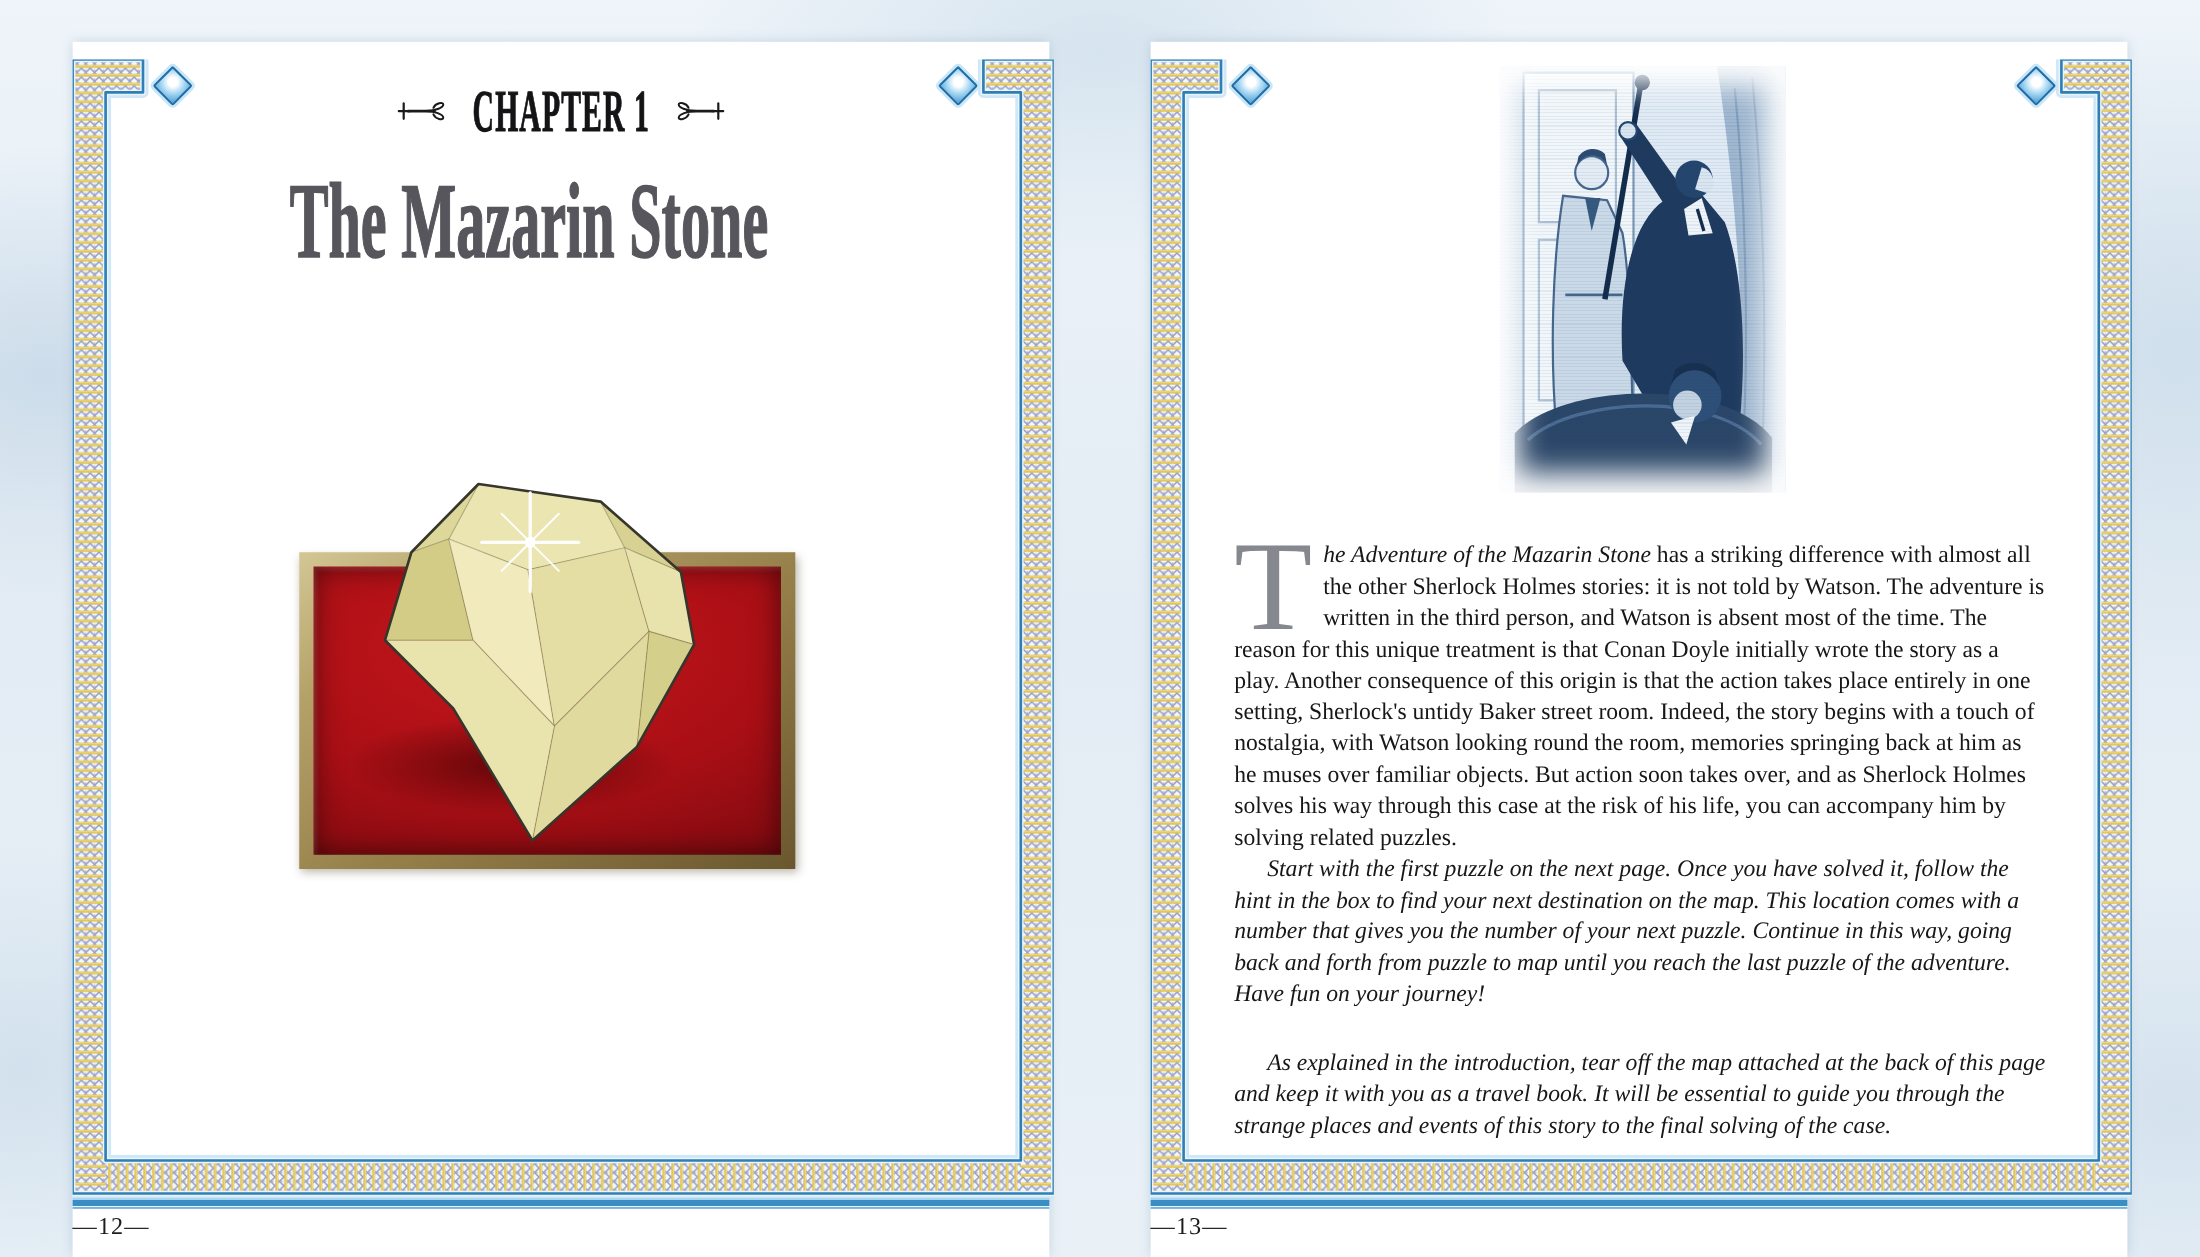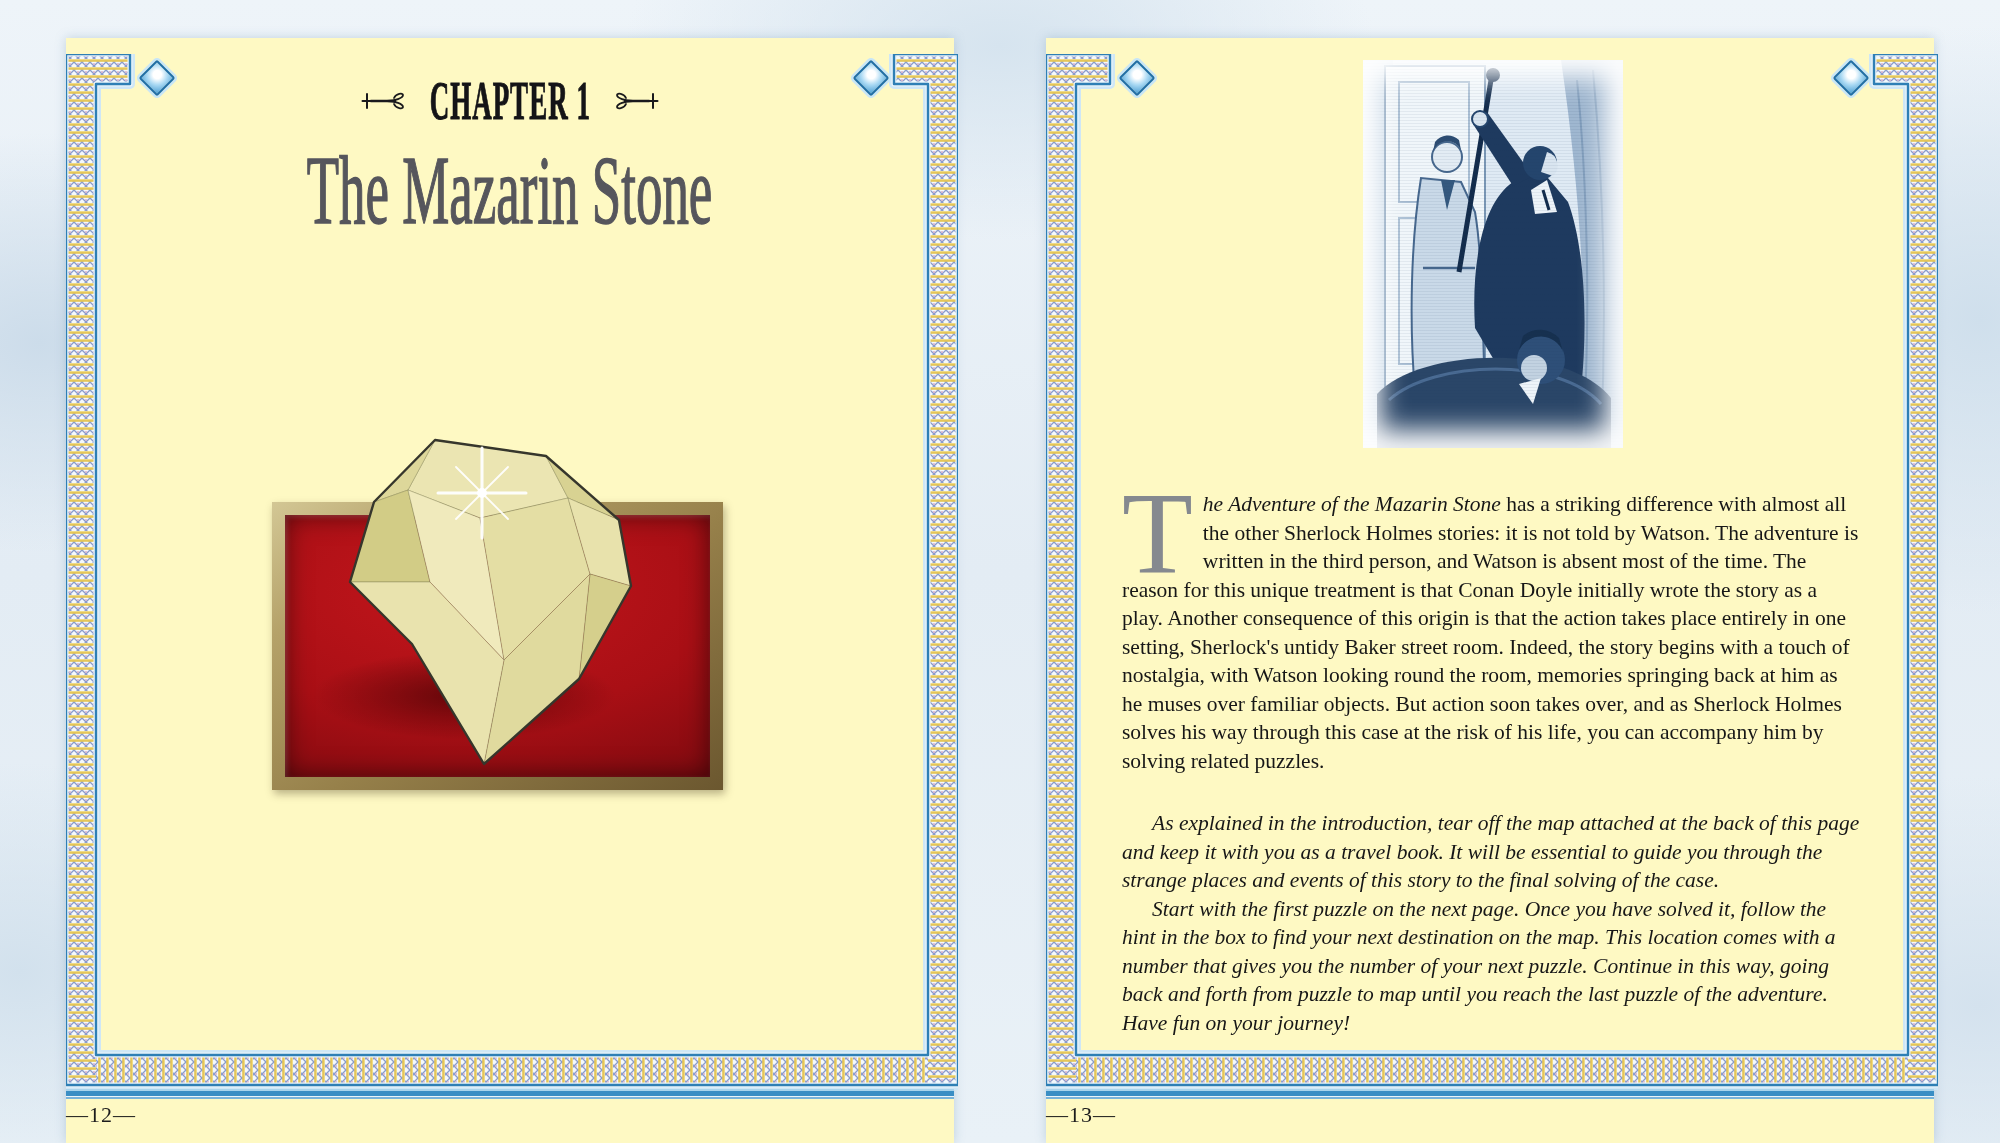--- a/index.html
+++ b/index.html
@@ -5,41 +5,41 @@
   html,body{margin:0;padding:0;width:2000px;height:1143px;overflow:hidden;
     font-family:"Liberation Serif",serif;background:#e6eef5;}
   .stage{position:relative;width:2000px;height:1143px;}
   .backdrop{position:absolute;inset:0;background:
     radial-gradient(420px 300px at 2% 30%, #ccdcea 0%, rgba(204,220,234,0) 70%),
     radial-gradient(500px 260px at 50% 4%, #d6e4ef 0%, rgba(214,228,239,0) 75%),
     radial-gradient(420px 420px at 99% 28%, #cfdfec 0%, rgba(207,223,236,0) 70%),
     radial-gradient(380px 300px at 1% 85%, #d2e1ed 0%, rgba(210,225,237,0) 70%),
     radial-gradient(420px 320px at 99% 88%, #d4e2ee 0%, rgba(212,226,238,0) 72%),
     linear-gradient(180deg,#eef4f9 0%,#e3ecf4 50%,#e9f1f7 100%);}
-  .page{position:absolute;top:38px;height:1105px;width:888px;background:#fef9c3;
+  .page{position:absolute;top:38px;height:1105px;width:888px;background:#ffffff;
     box-shadow:0 0 10px rgba(110,145,175,.35);}
   .page.left{left:66px;}
   .page.right{left:1046px;}
   .frame-svg{position:absolute;left:0;top:16px;}
   .orn-diamond{position:absolute;width:22px;height:22px;transform:rotate(45deg);
     border:2.5px solid #1f6ea8;border-radius:2px;
     background:radial-gradient(circle at 40% 38%, #ffffff 0 22%, #a8d8f3 55%, #4d9fd4 100%);
     box-shadow:0 0 0 2.5px #c8e6f7;}
   .orn-diamond.od-left{left:78px;top:27px;}
   .orn-diamond.od-right{left:792px;top:27px;}
 
   
   .chapter-head{position:absolute;left:0;top:32px;width:100%;display:flex;
     align-items:center;justify-content:center;gap:14px;}
   .chapter-label{display:inline-block;font-weight:bold;font-size:54px;color:#141417;
     letter-spacing:2px;transform:scaleX(.5);margin:0 -72px;white-space:nowrap;
     -webkit-text-stroke:1px #141417;}
   .flourish{flex:0 0 auto;}
-  .page-title{position:absolute;left:0;top:96px;width:100%;margin:0;text-align:center;
-    font-weight:normal;font-size:98px;color:#56565c;-webkit-text-stroke:1.5px #56565c;}
+  .page-title{position:absolute;left:0;top:96px;width:100%;margin:12px;text-align:left;
+    font-weight:bold;font-size:98px;color:#56565c;-webkit-text-stroke:1.5px #56565c;}
   .page-title>span{display:inline-block;transform:scaleX(.54);white-space:nowrap;}
 
   .cushion{position:absolute;left:206px;top:464px;width:451px;height:288px;
     background:linear-gradient(145deg,#d3c795 0%,#b5a269 22%,#96804a 55%,#6b572f 100%);
     padding:13px;box-sizing:border-box;box-shadow:2px 4px 8px rgba(60,50,20,.35);}
   .cushion-inner{position:relative;width:100%;height:100%;overflow:hidden;
     background:radial-gradient(130% 110% at 42% 28%, #c4161c 0%, #a90f15 45%, #7c0a0f 82%, #5f070b 100%);
     box-shadow:inset 0 0 26px rgba(0,0,0,.55), inset 2px 2px 5px rgba(255,255,255,.22);}
   .gem-shadow{position:absolute;left:6%;top:52%;width:72%;height:34%;
     background:radial-gradient(ellipse at center, rgba(50,0,0,.6) 0%, rgba(50,0,0,0) 70%);}
@@ -200,20 +200,20 @@
         <circle cx="171" cy="308" r="13" fill="#d3e0ec" opacity=".9"></circle>
         <path d="M156 290 A24 24 0 0 1 200 292 L196 278 A26 26 0 0 0 160 276 Z" fill="#16304f"></path>
         <polygon points="156,324 178,318 170,344" fill="#eef4f9"></polygon>
       </svg>
       <span class="scanlines"></span>
       <span class="vignette"></span>
     </figure>
 
     <div class="body-text">
       <p class="para"><span class="dropcap">T</span><em>he Adventure of the Mazarin Stone</em><span> has a striking difference with almost all the other Sherlock Holmes stories: it is not told by Watson. The adventure is written in the third person, and Watson is absent most of the time. The reason for this unique treatment is that Conan Doyle initially wrote the story as a play. Another consequence of this origin is that the action takes place entirely in one setting, Sherlock's untidy Baker street room. Indeed, the story begins with a touch of nostalgia, with Watson looking round the room, memories springing back at him as he muses over familiar objects. But action soon takes over, and as Sherlock Holmes solves his way through this case at the risk of his life, you can accompany him by solving related puzzles.</span></p>
+      <p class="ital">Start with the first puzzle on the next page. Once you have solved it, follow the hint in the box to find your next destination on the map. This location comes with a number that gives you the number of your next puzzle. Continue in this way, going back and forth from puzzle to map until you reach the last puzzle of the adventure. Have fun on your journey!</p>
       <p class="ital p-intro">As explained in the introduction, tear off the map attached at the back of this page and keep it with you as a travel book. It will be essential to guide you through the strange places and events of this story to the final solving of the case.</p>
-      <p class="ital">Start with the first puzzle on the next page. Once you have solved it, follow the hint in the box to find your next destination on the map. This location comes with a number that gives you the number of your next puzzle. Continue in this way, going back and forth from puzzle to map until you reach the last puzzle of the adventure. Have fun on your journey!</p>
     </div>
 
     <div class="bottom-rule"></div>
     <div class="folio">—13—</div>
   </section>
 </div>
 
 </body></html>

